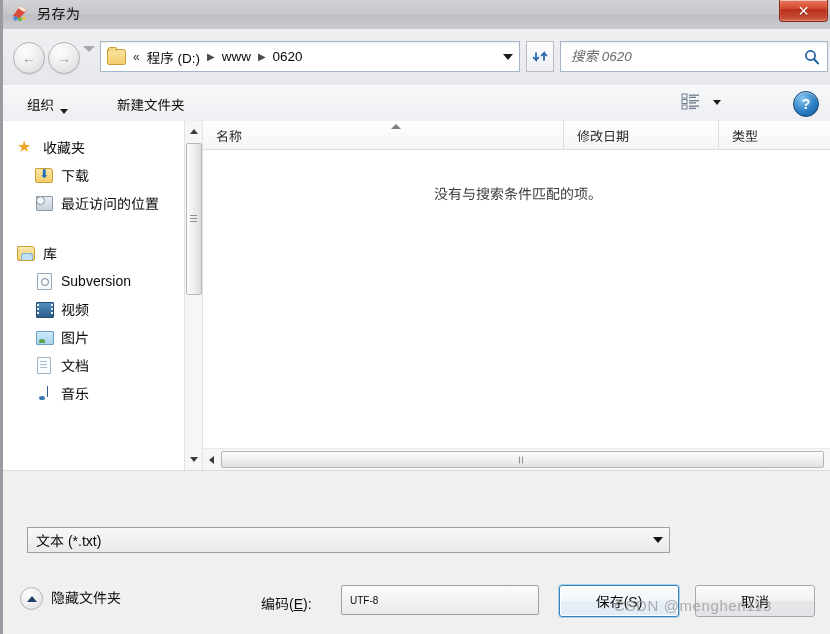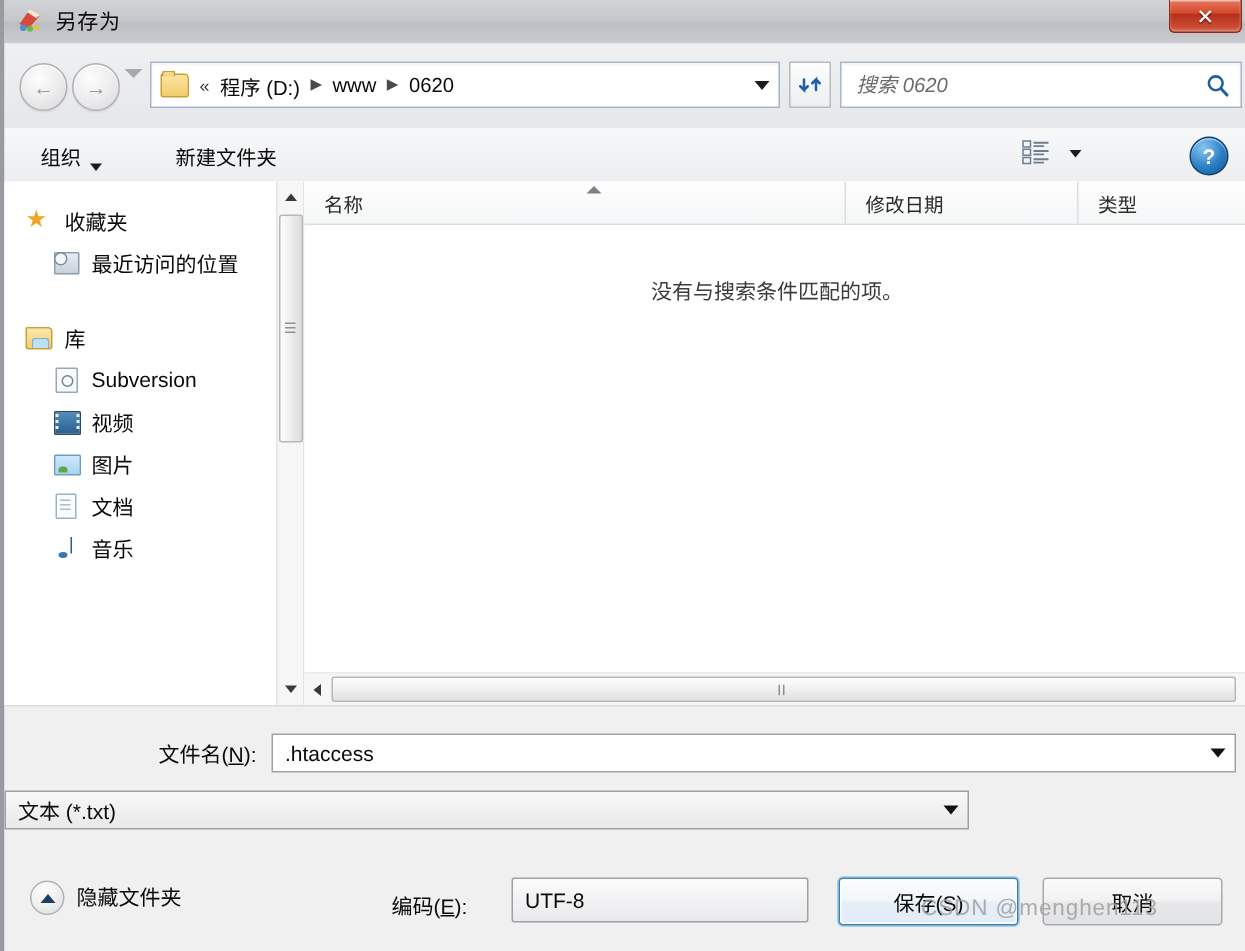--- a/index.html
+++ b/index.html
@@ -449,20 +449,21 @@
     width: 643px; height: 26px;
     border: 1px solid #9fa0a4;
     box-sizing: border-box;
     display: flex; align-items: center;
     background: #fff;
     position: relative;
     cursor: default;
   }
   .combo.readonly {
     background: linear-gradient(to bottom, #f8f8f8 0%, #e9e9e9 100%);
+    margin-left: 24px;
   }
   .combo .val {
     flex: 1 1 auto;
     padding-left: 8px;
     font-size: 14px;
     color: #0a0a0a;
     white-space: nowrap;
     overflow: hidden;
   }
   #filename-input {
@@ -527,21 +528,21 @@
     border: 1px solid #9fa0a4;
     border-radius: 2px;
     background: linear-gradient(to bottom, #fbfbfb 0%, #e9eaec 100%);
     box-sizing: border-box;
     display: flex; align-items: center;
     cursor: default;
   }
   #enc-combo .val {
     flex: 1 1 auto;
     padding-left: 8px;
-    font-size: 14px;
+    font-size: 10px;
     color: #0a0a0a;
   }
   .btn {
     position: absolute;
     top: 14px;
     width: 120px; height: 32px;
     border-radius: 3px;
     display: flex; align-items: center; justify-content: center;
     font-size: 14px;
     color: #0a0a0a;
@@ -711,20 +712,26 @@
 
       <div class="nav-group">
         <div class="nav-row head">
           <span class="nav-ico">
               <span class="ico-star">★</span>
             </span>
           <span>收藏夹</span>
         </div>
         <div class="nav-row child">
           <span class="nav-ico">
+              <span class="ico-dl"></span>
+            </span>
+          <span>下载</span>
+        </div>
+        <div class="nav-row child">
+          <span class="nav-ico">
               <span class="ico-recent"></span>
             </span>
           <span>最近访问的位置</span>
         </div>
       </div>
 
       <div class="nav-group" style="margin-top:22px;">
         <div class="nav-row head">
           <span class="nav-ico">
               <span class="ico-lib"></span>
@@ -806,31 +813,20 @@
         </div>
         <div id="hs-thumb">
           <span class="grip"><i></i><i></i><i></i></span>
         </div>
       </div>
     </div>
   </div>
 
   <div id="formarea">
 
-    <div class="form-row" id="row-filename">
-      <div class="form-label">
-        <span>文件名(</span><span class="uline">N</span><span>):</span>
-      </div>
-      <div class="combo">
-        <input id="filename-input" type="text" value=".htaccess" style="">
-        <span class="arrowbox">
-          <span class="caret"></span>
-        </span>
-      </div>
-    </div>
 
     <div class="form-row" id="row-filetype">
       <div class="combo readonly">
         <span class="val">文本 (*.txt)</span>
         <span class="arrowbox">
           <span class="caret"></span>
         </span>
       </div>
     </div>
 

